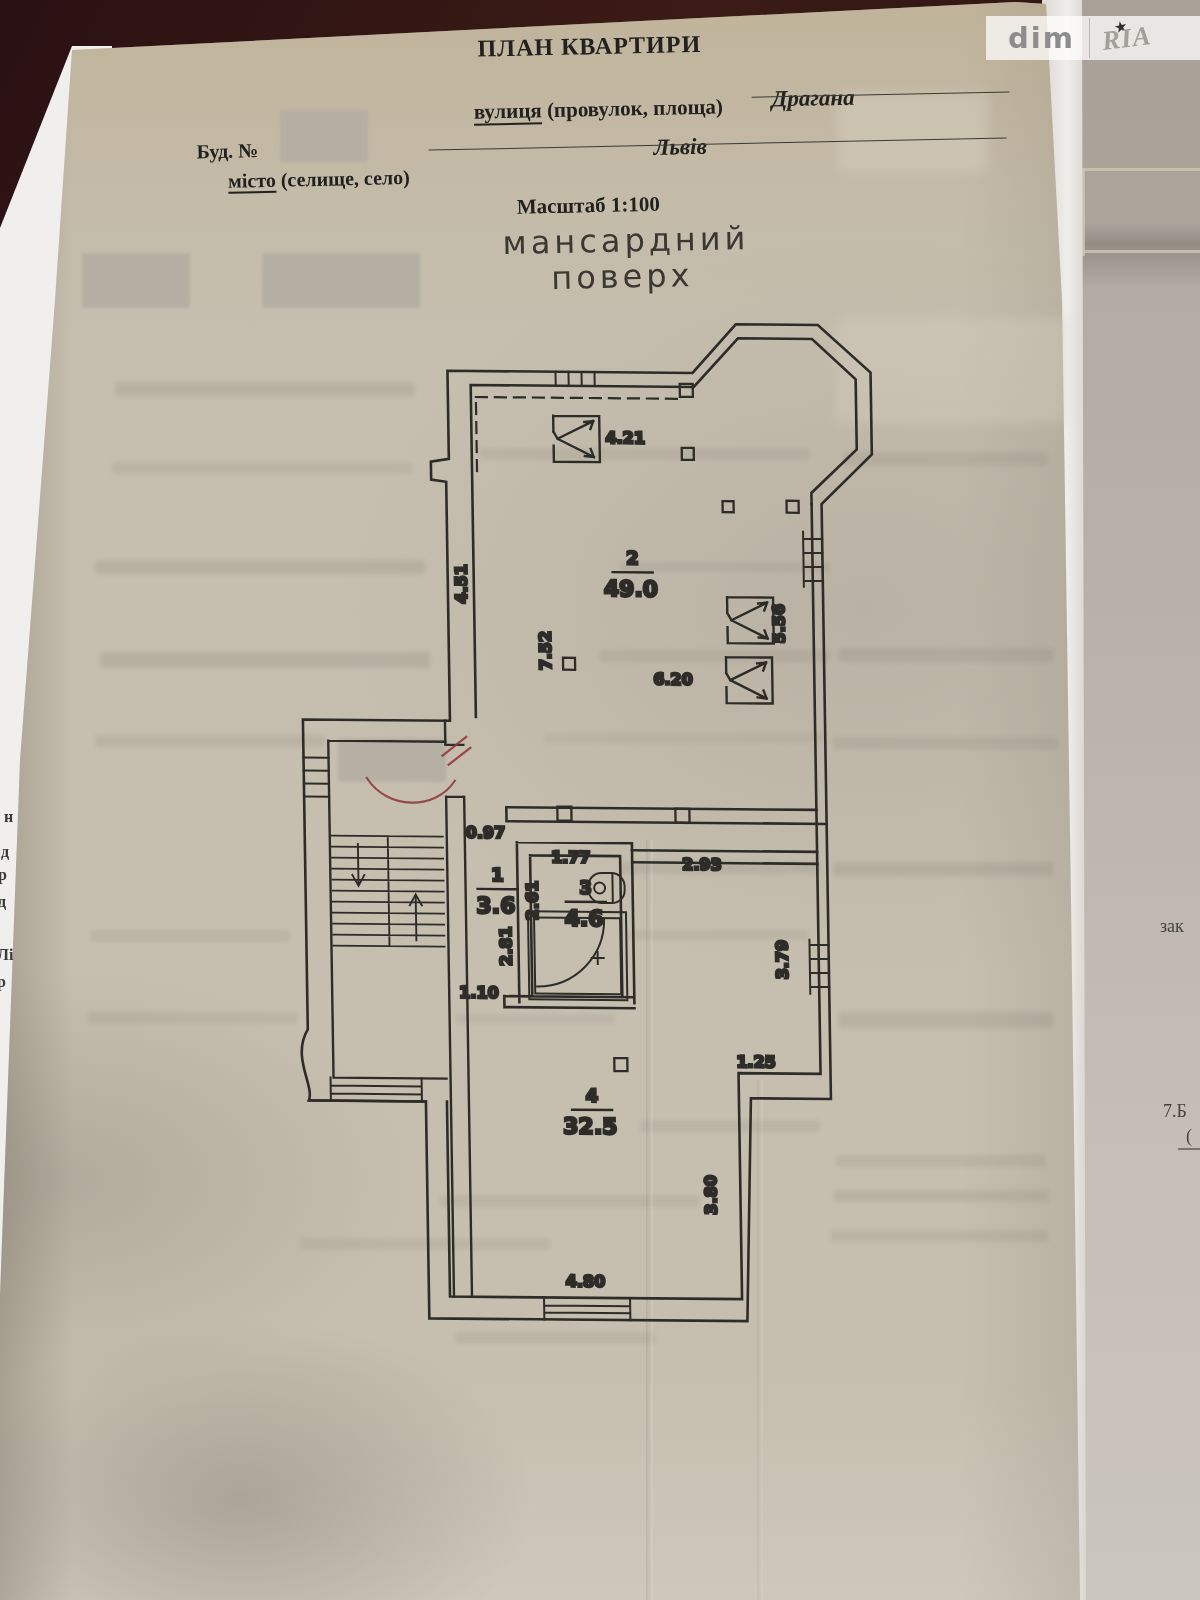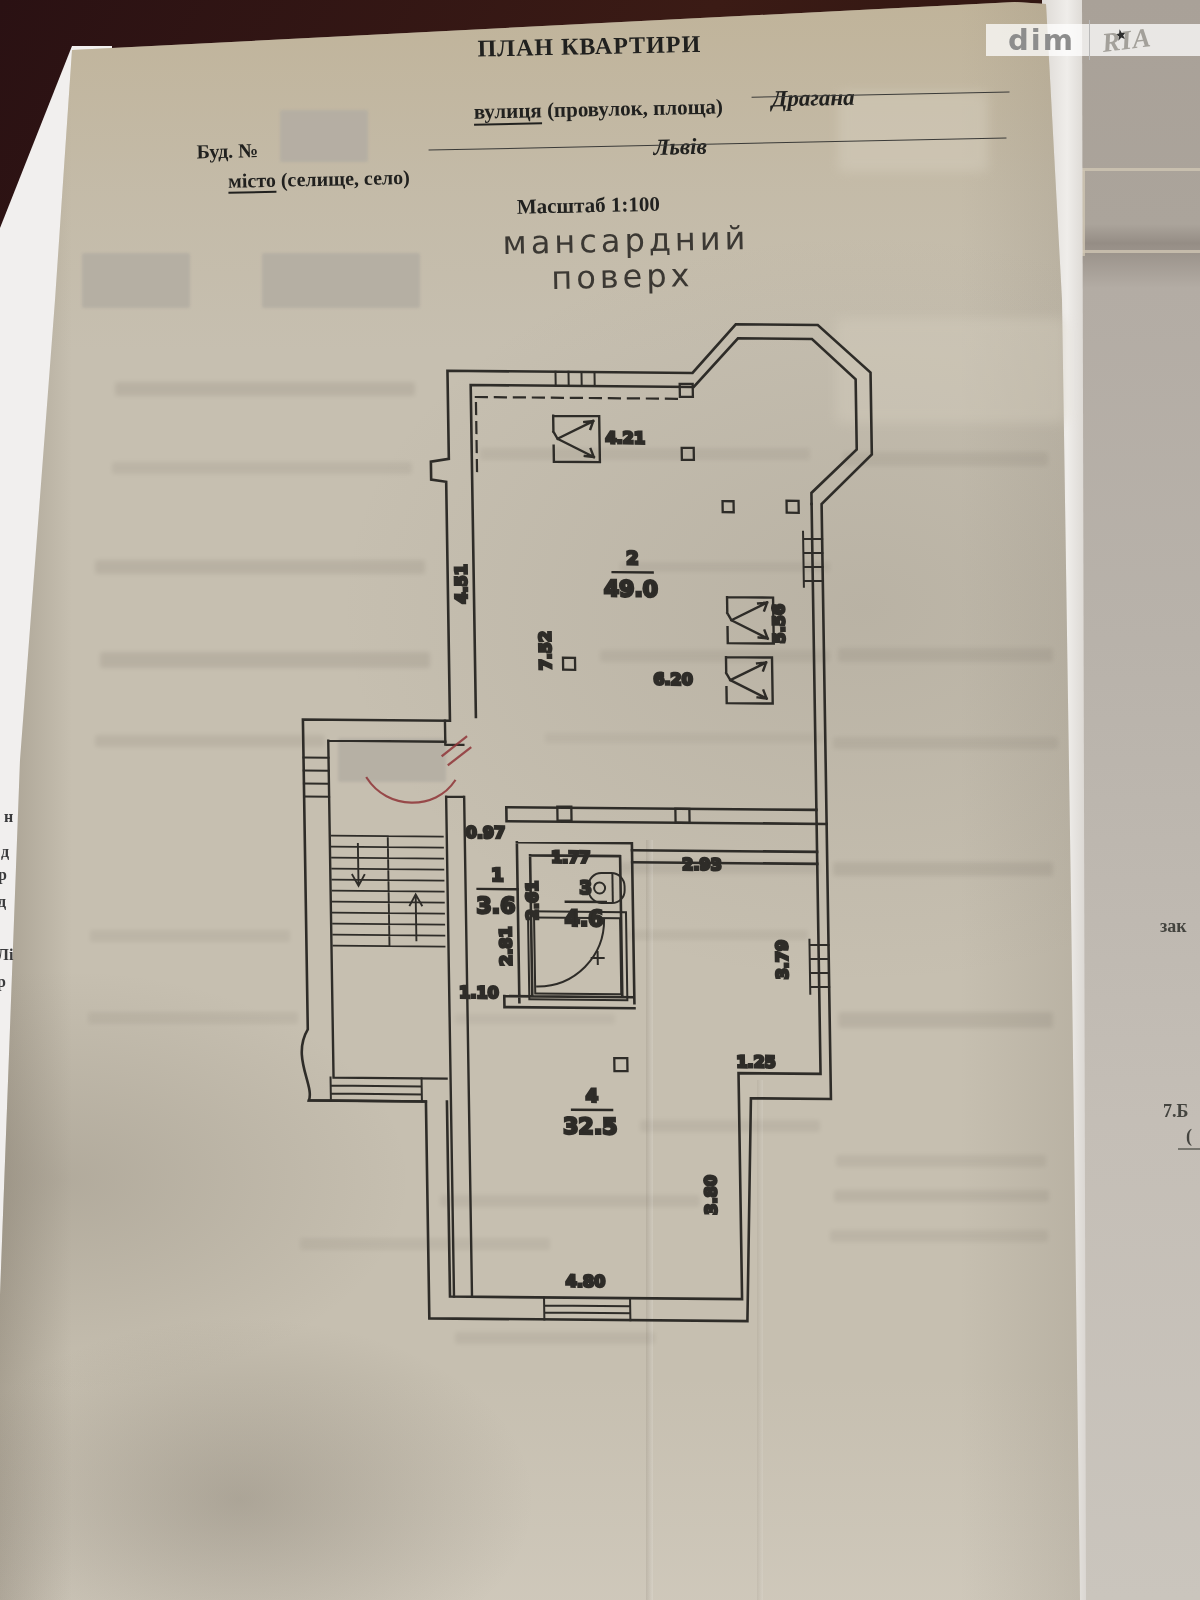--- a/index.html
+++ b/index.html
@@ -43,23 +43,23 @@
   .h-city-val{left:653px;top:136px;}
   .h-city-label{left:227px;top:162px;font-size:20px;font-weight:bold;}
   .h-city-label .uword{border-bottom:2px solid #21211f;}
   .h-line{position:absolute;border-bottom:1.6px solid #3a3a38;}
   .h-scale{left:515px;top:193px;font-size:21px;font-weight:bold;}
   .h-floor{font-family:"DejaVu Sans",sans-serif;color:#3b3833;font-size:32px;letter-spacing:4px;font-weight:500;}
   .h-floor1{left:500px;top:222px;}
   .h-floor2{left:548px;top:258px;}
   
   .lfrag{position:absolute;font-family:"Liberation Serif",serif;font-size:16px;color:#3a3a3c;font-weight:bold;}
-  .rfrag{position:absolute;font-family:"Liberation Serif",serif;font-size:18px;color:#44443f;font-weight:bold;}
-  
-  #watermark{left:986px;top:24px;width:214px;height:32px;background:rgba(255,255,255,.74);display:flex;align-items:center;}
+  .rfrag{position:absolute;font-family:"Liberation Serif",serif;font-size:18px;color:#44443f;}
+  
+  #watermark{left:986px;top:16px;width:214px;height:44px;background:rgba(255,255,255,.74);display:flex;align-items:center;}
   #wm-dim{font-family:"DejaVu Sans",sans-serif;font-weight:bold;font-size:29px;color:#8d8d8d;letter-spacing:2px;margin-left:22px;}
   #wm-div{width:1.5px;height:40px;background:#b9b9b9;margin-left:14px;}
   #wm-ria{font-family:"Liberation Serif",serif;font-style:italic;font-weight:bold;font-size:27px;color:#a3a09a;transform:rotate(-7deg);margin-left:12px;letter-spacing:1px;}
   #wm-star{position:absolute;left:128px;top:2px;font-size:15px;color:#2e2e2e;transform:rotate(-12deg);}
   
   .rline{position:absolute;background:#cfc6b3;opacity:.8;}
   svg text{font-family:"DejaVu Sans",sans-serif;font-weight:bold;fill:#2c2a26;}
 </style>
 </head>
 <body>

